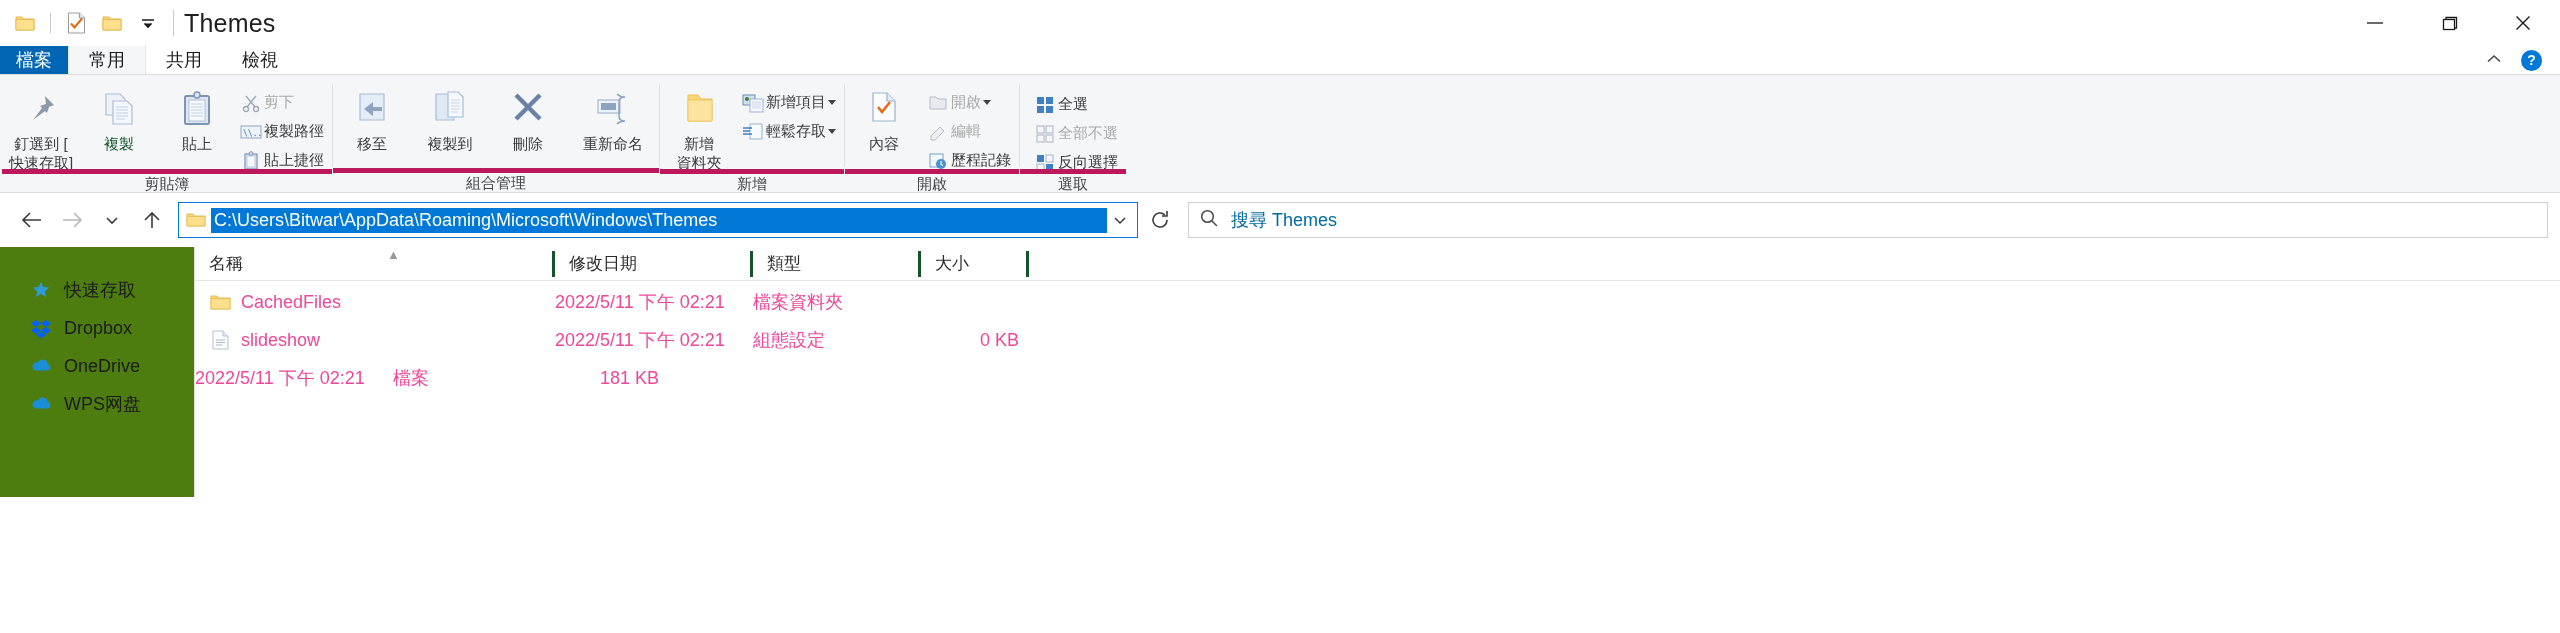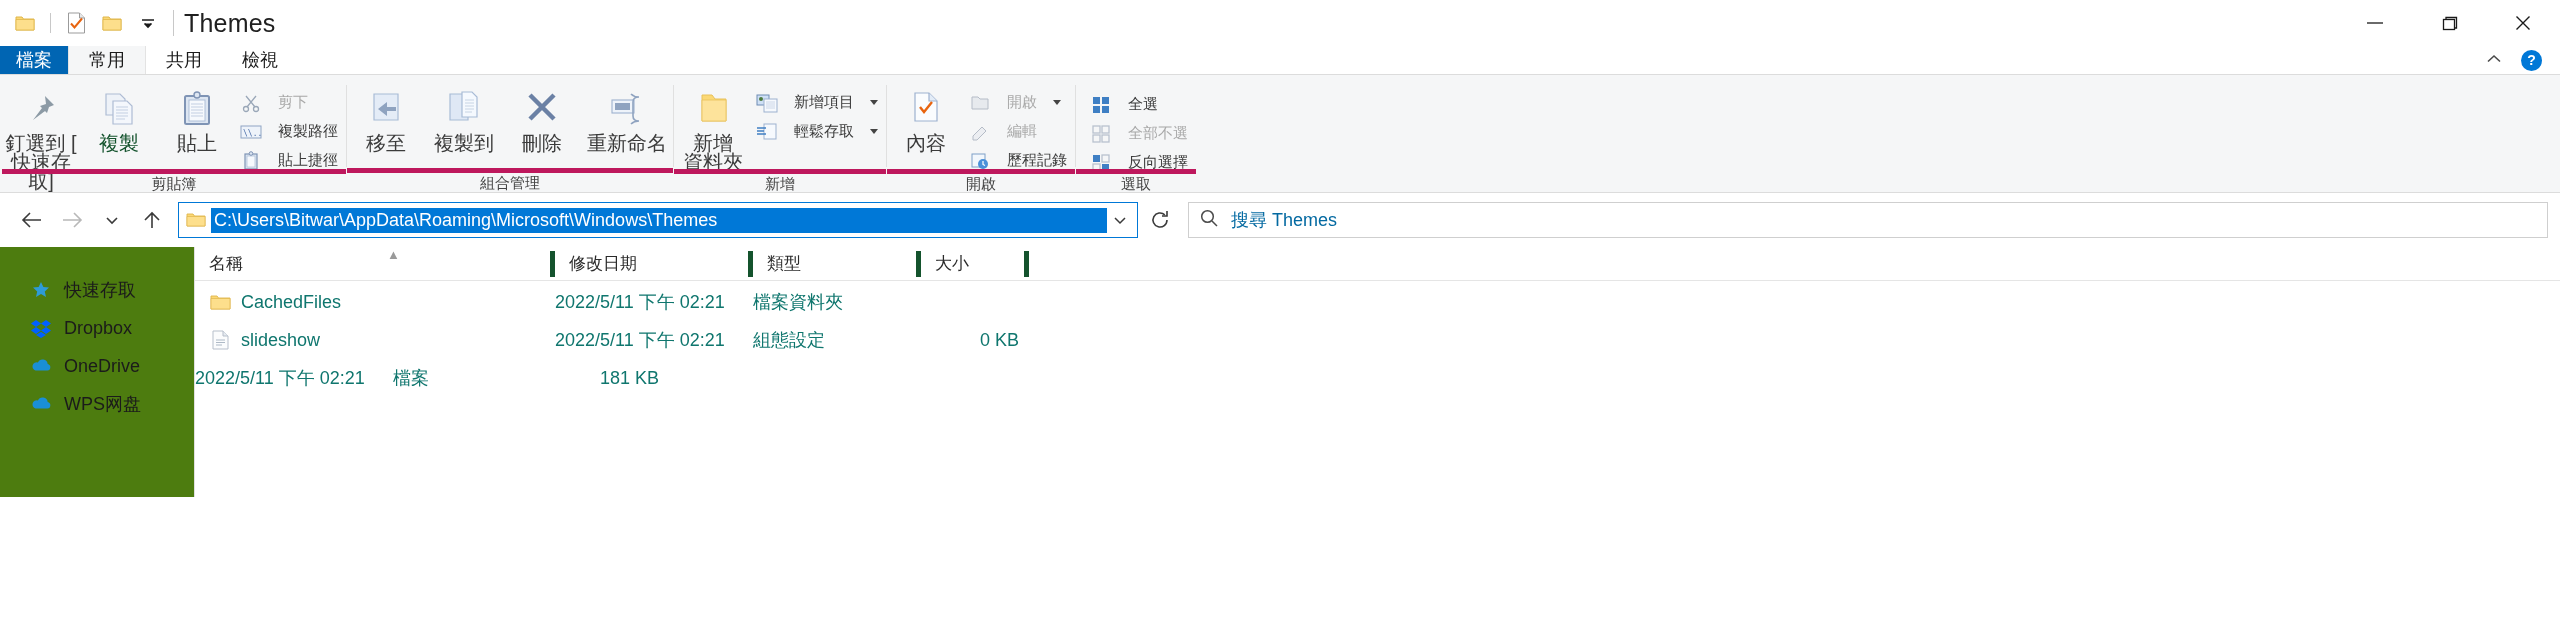--- a/index.html
+++ b/index.html
@@ -72,28 +72,28 @@
   }
   .rgroup-sep { width: 1px; background: #e0e0e0; margin-top: 10px; height: 82px; align-self:flex-start; }
 
   .big-btn {
     width: 78px; display: flex; flex-direction: column; align-items: center;
     padding-top: 6px; text-align: center;
   }
   .big-btn.wide { width: 92px; justify-content: flex-end; }
   .big-btn .ico { height: 44px; display: flex; align-items: center; justify-content: center; }
   .big-btn .lbl {
-    font-size: 20px; color: #3b3b3b; line-height: 19px; margin-top: 3px;
+    font-size: 15px; color: #3b3b3b; line-height: 19px; margin-top: 3px;
     white-space: pre-line;
   }
   .big-btn.disabled .lbl { color: #14532d; }
 
   .small-col { display: flex; flex-direction: column; padding-top: 8px; gap: 2px; }
   .small-btn {
-    display: flex; align-items: center; gap: 16px; height: 27px;
+    display: flex; align-items: center; gap: 2px; height: 27px;
     padding: 0 8px 0 4px; font-size: 15px; color: #3b3b3b; white-space: nowrap;
   }
   .small-btn.disabled { color: #a9a9a9; }
   .small-btn .sico { width: 22px; height: 22px; display:flex; align-items:center; justify-content:center; }
   .caret-sm { width:0;height:0;border-left:4px solid transparent;border-right:4px solid transparent;border-top:5px solid #444; }
 
   
   .addressbar {
     height: 54px; display: flex; align-items: center; gap: 0;
     background: #ffffff; padding: 0 12px;
@@ -137,30 +137,30 @@
   .filepane { flex: 1; position: relative; }
   .colheader {
     display: flex; height: 34px; align-items: center;
     border-bottom: 1px solid #e5e5e5; position: relative;
   }
   .colheader .sortmark {
     position: absolute; left: 192px; top: 0; font-size: 13px; color: #9a9a9a;
   }
   .col {
     font-size: 17px; color: #2b2b2b; padding-left: 14px;
-    border-right: 5px solid #14532d; height: 26px; display: flex;
+    border-right: 3px solid #14532d; height: 26px; display: flex;
     align-items: center;
   }
   .col.c-name { width: 360px; }
   .col.c-date { width: 198px; }
   .col.c-type { width: 168px; }
   .col.c-size { width: 108px; }
 
   .rowlist { padding-top: 8px; }
-  .frow { display: flex; align-items: center; height: 26px; margin-bottom: 12px; font-size: 18px; color: #0f766e; }
+  .frow { display: flex; align-items: center; height: 26px; margin-bottom: 12px; font-size: 18px; color: #ec4899; }
   .fc { display:flex; align-items:center; }
   .fc.name { width: 360px; padding-left: 14px; gap: 10px; }
   .fc.date { width: 198px; }
   .fc.type { width: 168px; }
   .fc.size { width: 108px; justify-content: flex-end; padding-right: 10px; }
   .fico { width: 22px; display:flex; align-items:center; justify-content:center; }
 
   .vsep { width: 1px; background: #e0e0e0; }
 </style>
 </head>

